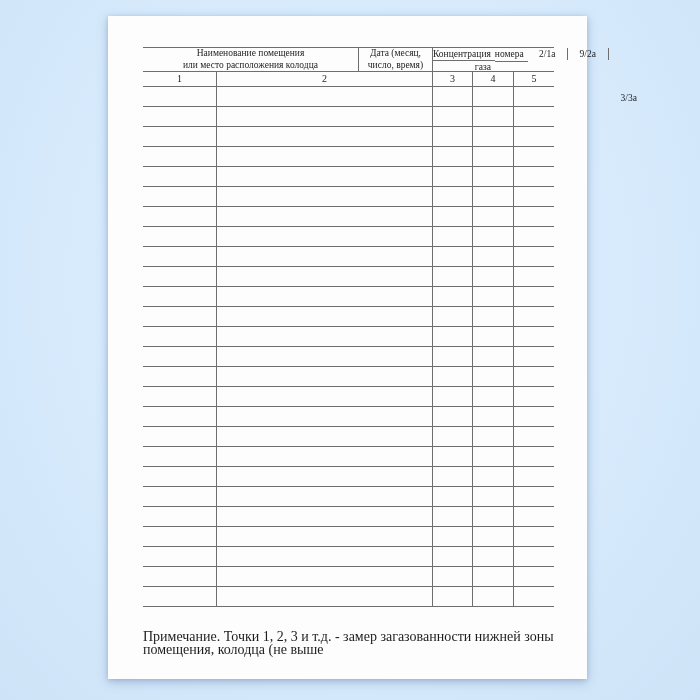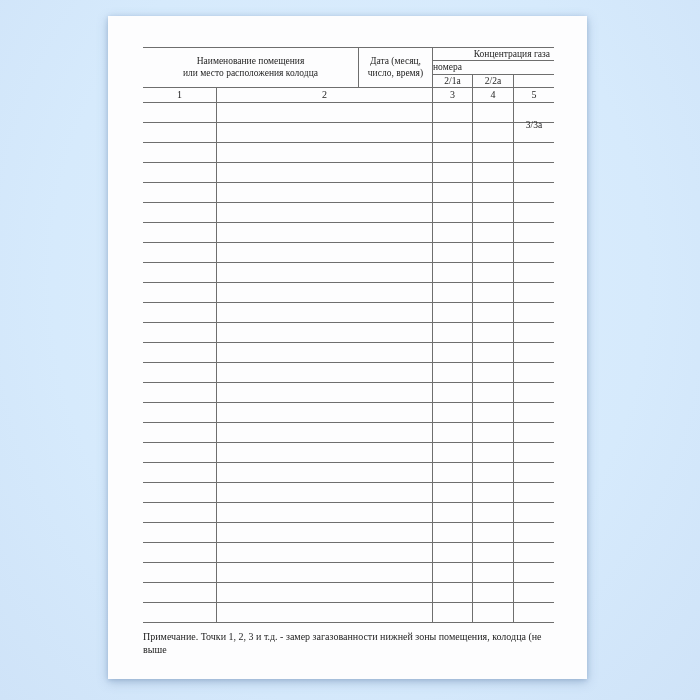--- a/index.html
+++ b/index.html
@@ -14,42 +14,42 @@
     background:var(--paper,#fdfdfe);
     box-shadow:0 3px 10px rgba(110,140,180,.45), 0 1px 4px rgba(110,140,180,.35);
   }
   .table{position:absolute;left:35px;top:31px;width:411px;}
   .header{display:flex;border-top:1px solid var(--line);border-bottom:1px solid var(--line);}
   .hcell{display:flex;align-items:center;justify-content:center;text-align:center;
          font-size:9.5px;line-height:11.5px;box-sizing:border-box;}
   .hcell.c1{width:74px;border-right:1px solid var(--line);}
   .hcell.c2{width:216px;border-right:1px solid var(--line);}
   .pre{white-space:pre-line;}
-  .gas{width:121px;display:flex;flex-direction:column;font-size:9.5px;}
+  .gas{width:121px;display:flex;flex-direction:row;font-size:9.5px;}
   .gas-title{height:12px;line-height:12.5px;border-bottom:1px solid var(--line);
              text-align:right;padding-right:4px;box-sizing:content-box;}
   .gas-num{height:13px;line-height:13px;border-bottom:1px solid var(--line);
            text-align:left;padding-right:4px;}
   .gas-points{display:flex;height:12px;line-height:12.5px;}
   .gp{text-align:center;box-sizing:border-box;}
   .gp.p1{width:40px;border-right:1px solid var(--line);}
   .gp.p2{width:41px;border-right:1px solid var(--line);}
   .gp.p3{width:40px;margin-top:44px;}
   .numrow{display:flex;height:14px;border-bottom:1px solid var(--line);
           font-size:10px;line-height:13px;text-align:center;}
   .nc{box-sizing:border-box;}
   .c1w{width:74px;border-right:1px solid var(--line);}
   .c2w{width:216px;border-right:1px solid var(--line);}
   .c3w{width:40px;border-right:1px solid var(--line);}
   .c4w{width:41px;border-right:1px solid var(--line);}
   .c5w{width:40px;}
   .brow{display:flex;height:20px;border-bottom:1px solid var(--line);box-sizing:border-box;}
   .bc{box-sizing:border-box;height:100%;}
   .note{position:absolute;left:35px;top:614px;width:414px;
-        font-size:10px;line-height:13px;}
+        font-size:14px;line-height:13px;}
 </style>
 </head>
 <body style="background: radial-gradient(at 50% 40%, rgb(221, 238, 253) 0%, rgb(214, 234, 252) 60%, rgb(207, 227, 248) 100%);">
 
 <div class="paper">
 
   <div class="table">
 
     <div class="header">
       <div class="hcell c2">
@@ -58,21 +58,21 @@
       </div>
       <div class="hcell c1">
         <span class="pre">Дата (месяц,
 число, время)</span>
       </div>
       <div class="gas">
         <div class="gas-title">Концентрация газа</div>
         <div class="gas-num">номера</div>
         <div class="gas-points">
           <div class="gp p1">2/1а</div>
-          <div class="gp p2">2/2а</div>
+          <div class="gp p2">9/2а</div>
           <div class="gp p3">3/3а</div>
         </div>
       </div>
     </div>
 
     <div class="numrow">
       <div class="nc c1w">1</div>
       <div class="nc c2w">2</div>
       <div class="nc c3w">3</div>
       <div class="nc c4w">4</div>

